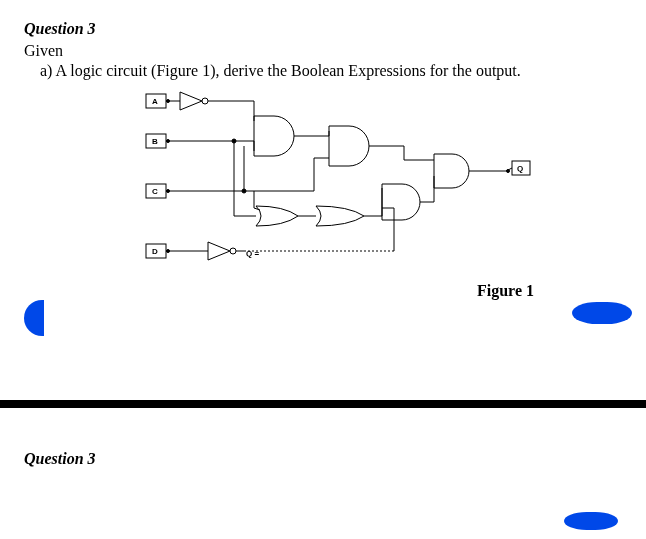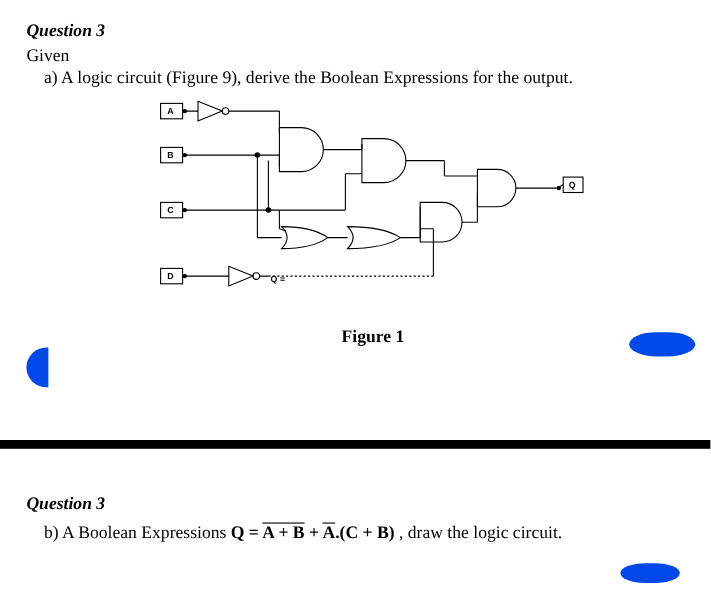--- a/index.html
+++ b/index.html
@@ -30,23 +30,23 @@
     margin-left: 120px;
     width: 390px;
     height: 190px;
     position: relative;
   }
   .circuit-box svg {
     width: 100%;
     height: 100%;
   }
   .figure-caption {
-    text-align: center;
+    text-align: right;
     font-weight: bold;
-    margin-top: 20px;
+    margin-top: 4px;
     margin-left: 120px;
     width: 390px;
   }
   .blue-blob {
     position: absolute;
     background: #0048e8;
     border-radius: 50% / 60%;
   }
   .blob1 { right: 14px; top: 302px; width: 60px; height: 22px; }
   .blob-edge { right: -18px; top: 166px; width: 20px; height: 36px; border-radius: 18px 0 0 18px; background:#0048e8;}
@@ -74,21 +74,21 @@
     font-family: Arial, sans-serif;
     font-size: 8px;
     font-weight: bold;
   }
 </style>
 </head>
 <body>
 
 <div class="q-header">Question 3</div>
 <div class="given">Given</div>
-<div class="part-a">a) A logic circuit (Figure 9), derive the Boolean Expressions for the output.</div>
+<div class="part-a">a) A logic circuit (Figure 1), derive the Boolean Expressions for the output.</div>
 
 <div class="circuit-box">
 <svg viewBox="0 0 390 190">
   <g stroke="#000" stroke-width="1" fill="none">
 
     <rect x="2" y="6" width="20" height="14" fill="#fff"></rect>
     <rect x="2" y="46" width="20" height="14" fill="#fff"></rect>
     <rect x="2" y="96" width="20" height="14" fill="#fff"></rect>
     <rect x="2" y="156" width="20" height="14" fill="#fff"></rect>
 
@@ -166,18 +166,15 @@
 </div>
 <div class="figure-caption">Figure 1</div>
 
 <div class="blue-blob blob1"></div>
 <div class="blob-edge"></div>
 
 <div class="divider"></div>
 
 <div class="q3b-block">
   <div class="q-header">Question 3</div>
-  <div class="part-b">
-    <span>b) A Boolean Expressions </span><b><span>Q = </span><span class="overline">A + B</span><span> + </span><span class="overline">A</span><span>.(C + B)</span></b><span> , draw the logic circuit.</span>
-  </div>
 </div>
 
 <div class="blue-blob blob2"></div>
 
 </body></html>

